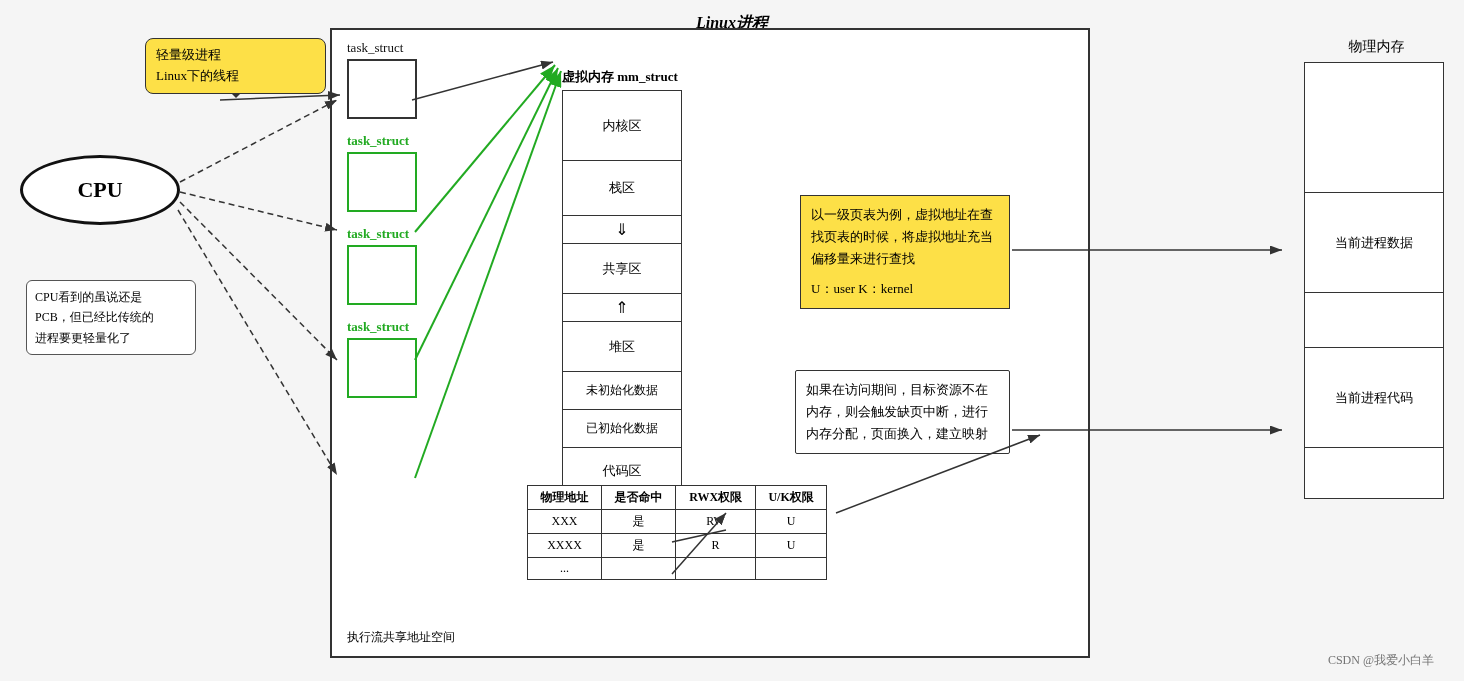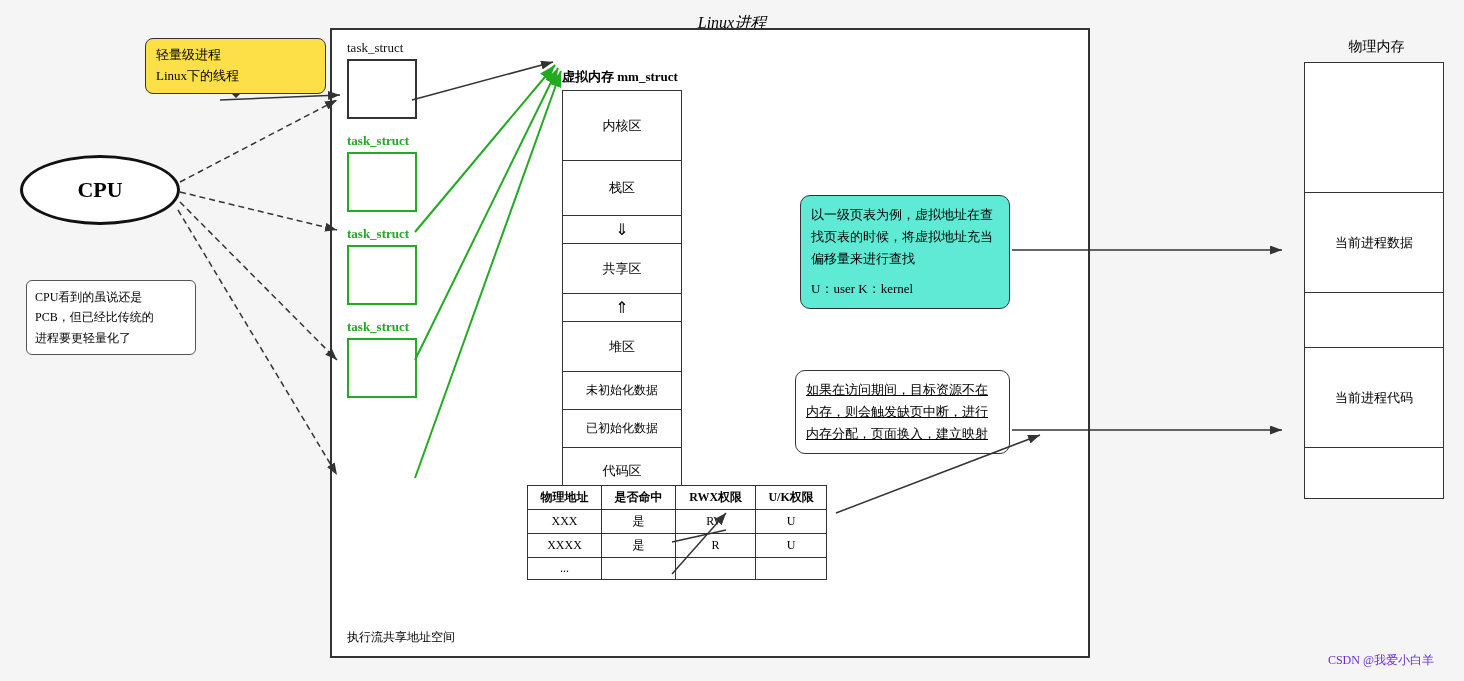--- a/index.html
+++ b/index.html
@@ -17,21 +17,21 @@
       width: 1464px;
       height: 681px;
       background: #f5f5f5;
       position: relative;
     }
 
     
     .page-title {
       text-align: center;
       font-size: 16px;
-      font-weight: normal;
+      font-weight: bold;
       font-style: italic;
       padding: 8px 0 4px 0;
       position: absolute;
       top: 5px;
       left: 50%;
       transform: translateX(-50%);
       white-space: nowrap;
     }
 
     
@@ -179,40 +179,39 @@
       text-align: center;
     }
 
     
     .page-table-box {
       position: absolute;
       top: 195px;
       left: 800px;
       width: 210px;
       border: 1.5px solid #333;
-      border-radius: 10px;
-      background: #5eead4;
+      border-radius: 0;
+      background: #fde047;
       padding: 8px 10px;
       font-size: 13px;
       line-height: 1.7;
     }
 
     
     .page-fault-box {
       position: absolute;
       top: 370px;
       left: 795px;
       width: 215px;
       border: 1.5px solid #333;
-      border-radius: 10px;
+      border-radius: 2px;
       background: white;
       padding: 8px 10px;
       font-size: 13px;
       line-height: 1.7;
-      text-decoration: underline;
     }
 
     .ptable {
       border-collapse: collapse;
       width: 300px;
       font-size: 12px;
       background: white;
       border-radius: 18px;
     }
 
@@ -234,21 +233,21 @@
       width: 1464px;
       height: 681px;
       pointer-events: none;
     }
 
     .watermark {
       position: absolute;
       bottom: 12px;
       right: 30px;
       font-size: 12px;
-      color: #6d28d9;
+      color: #737373;
     }
   </style>
 </head>
 <body>
 
 <div class="main-container">
 
   <div class="page-title">Linux进程</div>
 
   <div class="cpu-ellipse">

